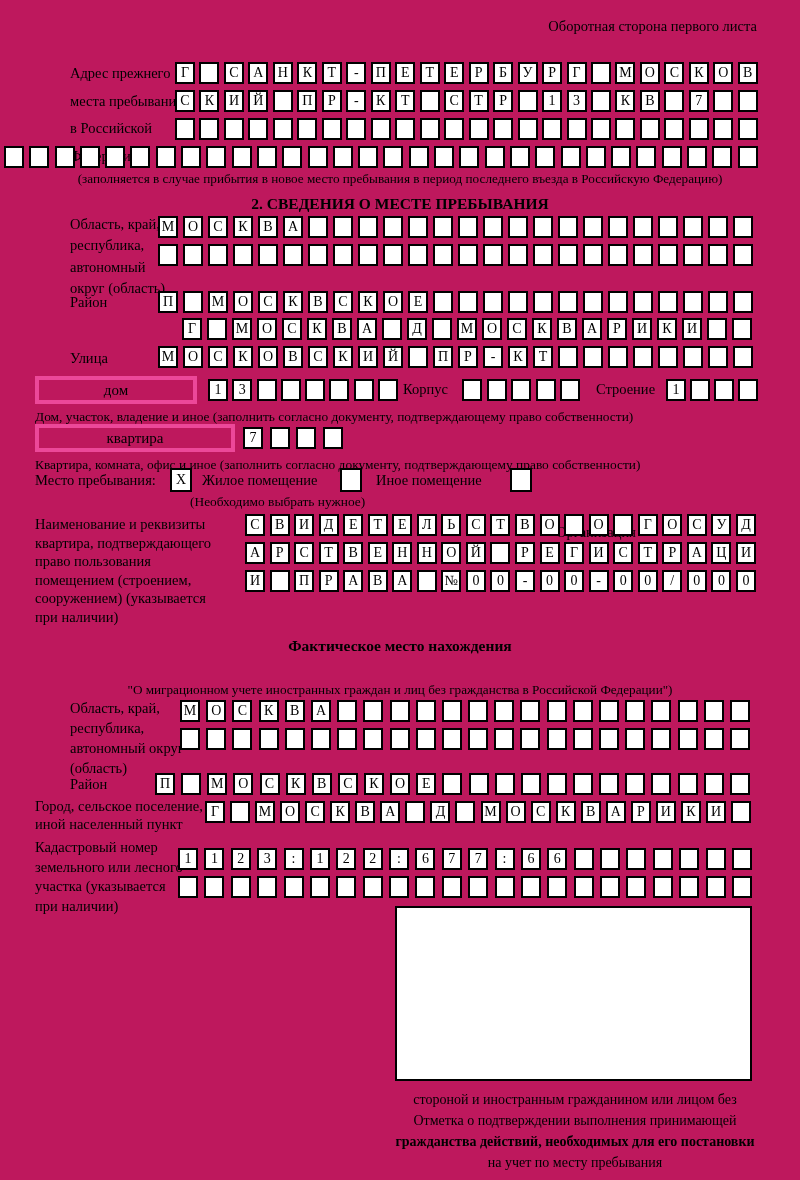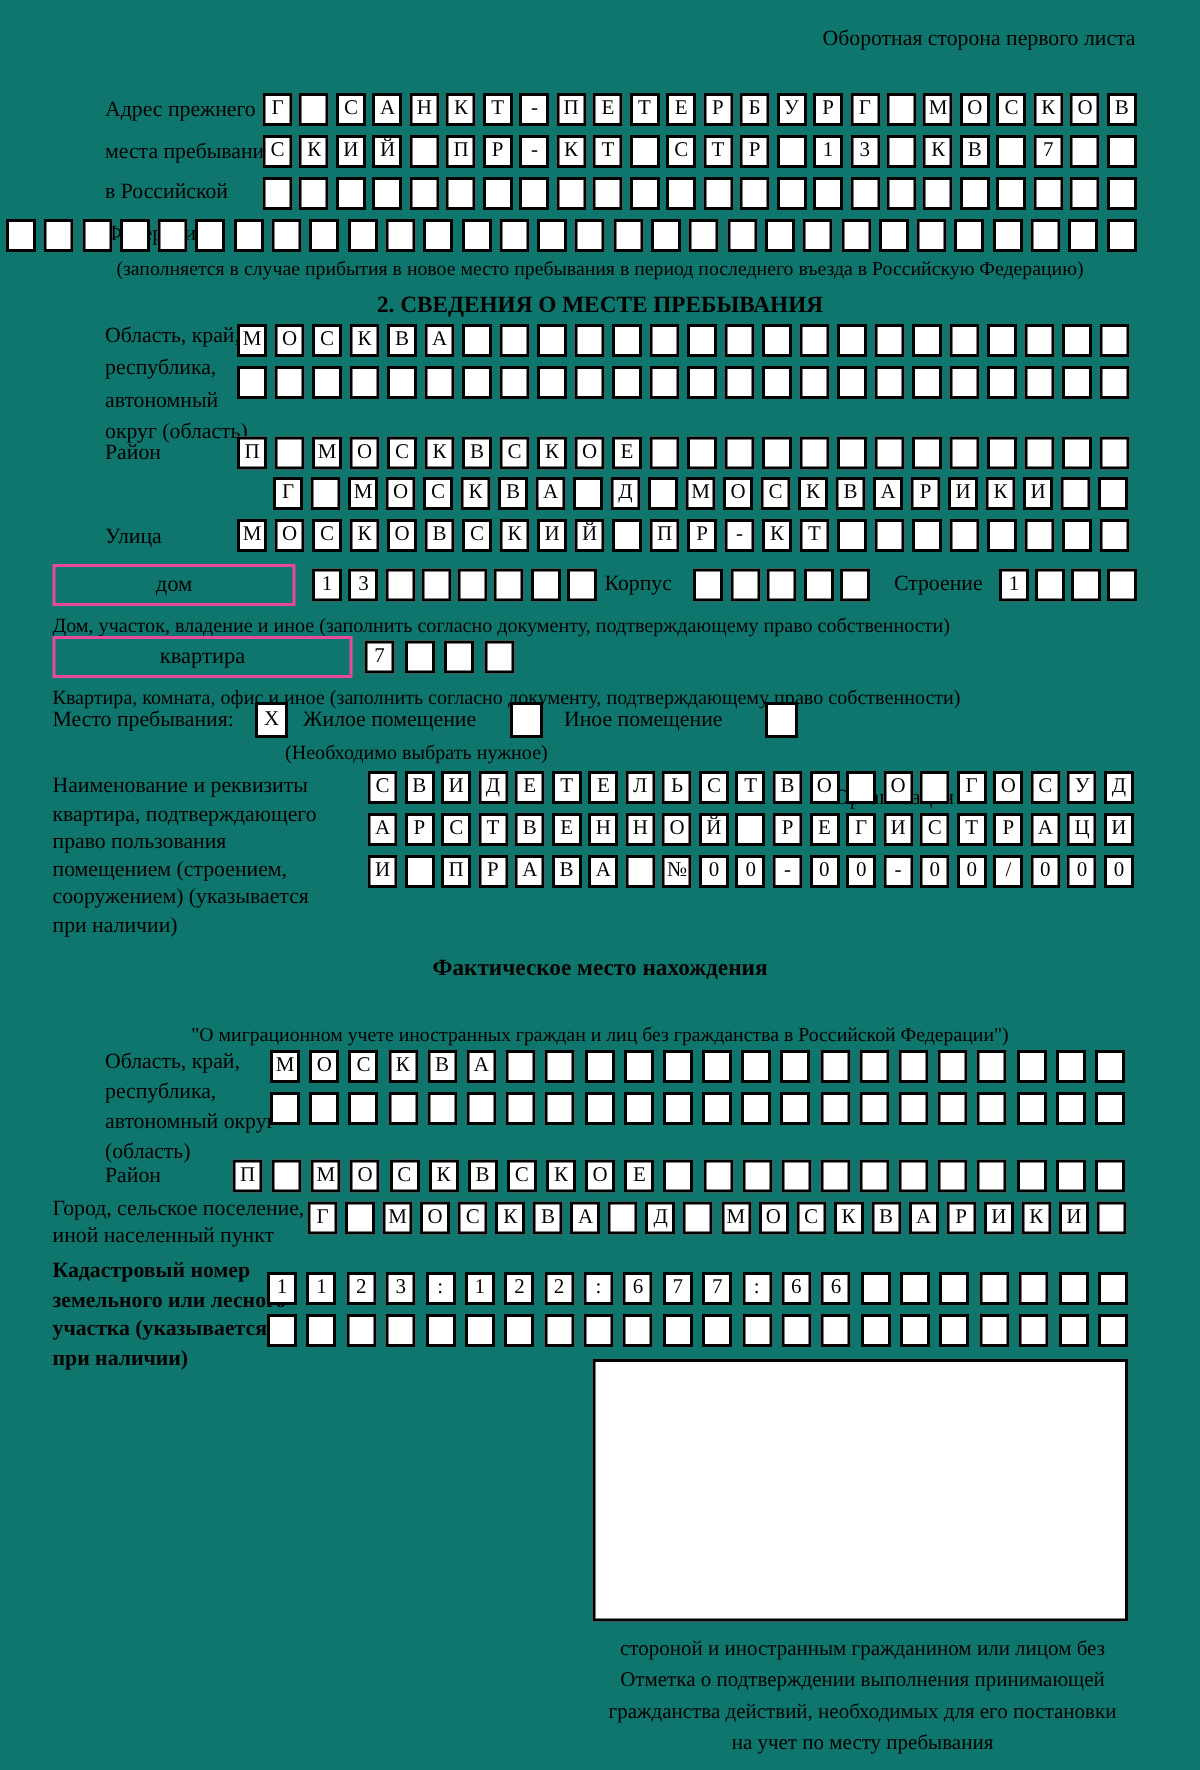--- a/index.html
+++ b/index.html
@@ -1,30 +1,30 @@
 <!DOCTYPE html>
 <html><head>
 <meta charset="utf-8">
 <style>
   html,body{margin:0;padding:0;background:#ffffff;}
-  .page{position:relative;width:800px;height:1180px;background:#0f766e;color:#000;
+  .page{position:relative;width:800px;height:1180px;background:#be185d;color:#000;
         font-family:"Liberation Serif","DejaVu Serif",serif;overflow:hidden;}
   .hdr-note{position:absolute;top:18px;right:43px;font-size:14.5px;}
   .lbl{position:absolute;font-size:14.5px;}
   .lbl span{display:block;}
   .cells{position:absolute;display:flex;justify-content:space-between;}
   .cell{width:20px;height:22px;border:2px solid #000;box-sizing:border-box;
         display:flex;align-items:center;justify-content:center;
         font-size:14px;line-height:1;background:#fff;}
   .cell:empty{font-size:0;}
   .caption{position:absolute;left:0;width:100%;text-align:center;font-size:13.2px;}
   .caption-left{position:absolute;font-size:13.4px;}
   .sec-title{position:absolute;left:0;width:100%;text-align:center;
              font-size:15.5px;font-weight:bold;}
-  .named-box{position:absolute;border:2px solid #ec4899;box-sizing:border-box;
+  .named-box{position:absolute;border:4px solid #ec4899;box-sizing:border-box;
              display:flex;align-items:center;justify-content:center;font-size:15px;}
   .inline-lbl{position:absolute;font-size:14.5px;white-space:nowrap;}
   .stamp{position:absolute;border:2px solid #000;box-sizing:border-box;background:#fff;}
   .stamp-cap{position:absolute;text-align:center;font-size:14px;line-height:21px;}
   .stay-cells .cell{width:22px;height:24px;}
 </style>
 </head>
 <body>
 
 <div class="page">
@@ -529,21 +529,21 @@
       <div class="cell">К</div>
       <div class="cell">В</div>
       <div class="cell">А</div>
       <div class="cell">Р</div>
       <div class="cell">И</div>
       <div class="cell">К</div>
       <div class="cell">И</div>
       <div class="cell"></div>
     </div>
 
-  <div class="lbl" style="left:35px;top:838px;line-height:19.5px;font-weight:bold;">
+  <div class="lbl" style="left:35px;top:838px;line-height:19.5px;">
     <span>Кадастровый номер</span>
     <span>земельного или лесного</span>
     <span>участка (указывается</span>
     <span>при наличии)</span>
   </div>
   <div class="cells" style="left:178px;top:848px;width:574px;">
       <div class="cell">1</div>
       <div class="cell">1</div>
       <div class="cell">2</div>
       <div class="cell">3</div>
@@ -588,17 +588,17 @@
       <div class="cell"></div>
       <div class="cell"></div>
       <div class="cell"></div>
       <div class="cell"></div>
     </div>
 
   <div class="stamp" style="left:395px;top:906px;width:357px;height:175px;"></div>
   <div class="stamp-cap" style="left:365px;top:1089px;width:420px;">
     <span style="display:block;">стороной и иностранным гражданином или лицом без</span>
     <span style="display:block;">Отметка о подтверждении выполнения принимающей</span>
-    <span style="display:block;">гражданства действий, необходимых для его постановки</span>
+    <span style="display:block;font-weight:bold;">гражданства действий, необходимых для его постановки</span>
     <span style="display:block;">на учет по месту пребывания</span>
   </div>
 
 </div>
 
 </body></html>

